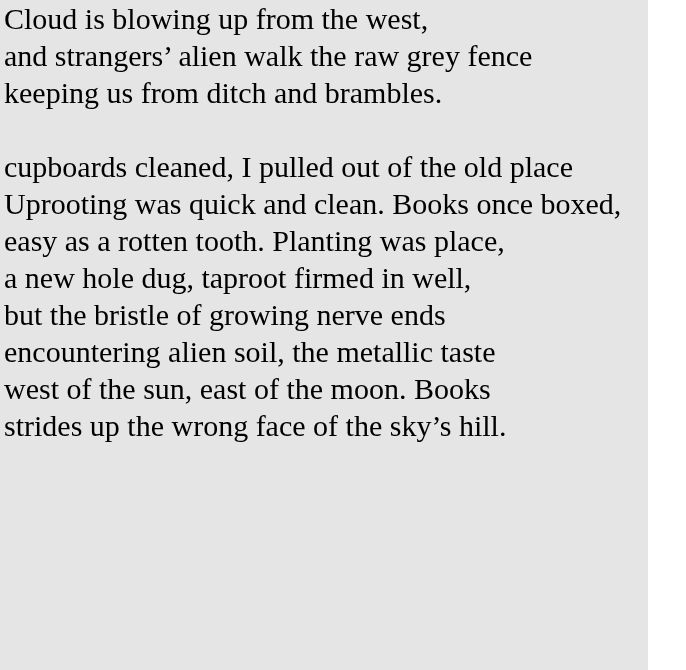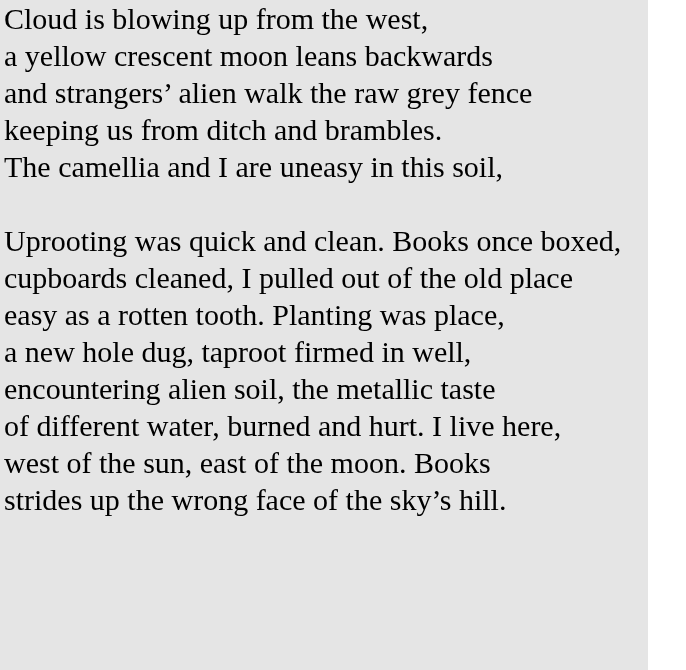--- a/index.html
+++ b/index.html
@@ -34,31 +34,29 @@
     }
   </style>
 </head>
 <body>
 
 <div class="page">
   <div class="poem">
 
     <div class="stanza">
       <div class="poem-line">Cloud is blowing up from the west,</div>
-      <div class="poem-line">a yellow crescent moon leans backwards</div>
       <div class="poem-line">and strangers’ alien walk the raw grey fence</div>
       <div class="poem-line">keeping us from ditch and brambles.</div>
-      <div class="poem-line">The camellia and I are uneasy in this soil,</div>
     </div>
 
     <div class="stanza">
+      <div class="poem-line">cupboards cleaned, I pulled out of the old place</div>
       <div class="poem-line">Uprooting was quick and clean. Books once boxed,</div>
-      <div class="poem-line">cupboards cleaned, I pulled out of the old place</div>
       <div class="poem-line">easy as a rotten tooth. Planting was place,</div>
       <div class="poem-line">a new hole dug, taproot firmed in well,</div>
+      <div class="poem-line">but the bristle of growing nerve ends</div>
       <div class="poem-line">encountering alien soil, the metallic taste</div>
-      <div class="poem-line">of different water, burned and hurt. I live here,</div>
       <div class="poem-line">west of the sun, east of the moon. Books</div>
       <div class="poem-line">strides up the wrong face of the sky’s hill.</div>
     </div>
 
   </div>
 </div>
 
 </body></html>

